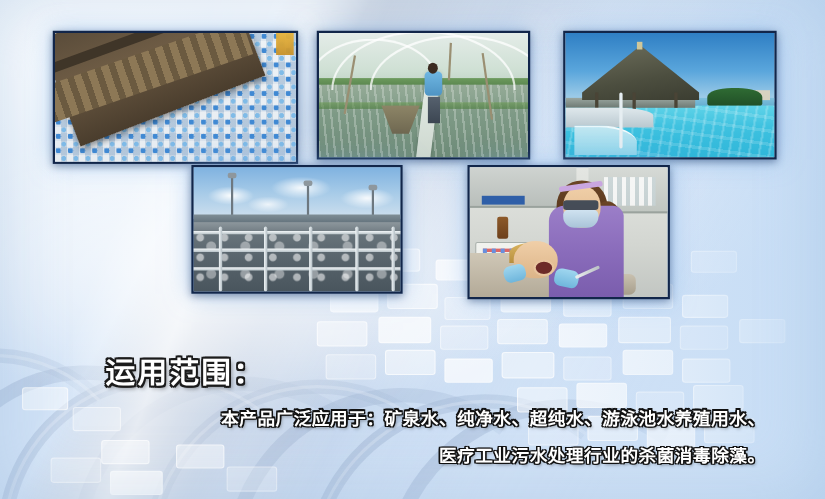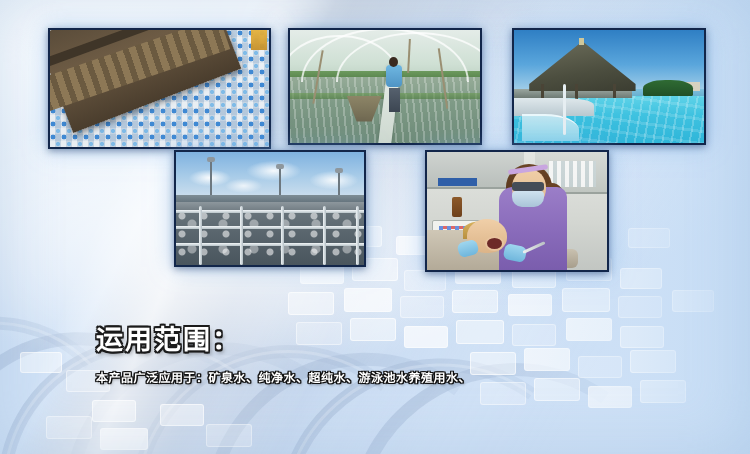--- a/index.html
+++ b/index.html
@@ -236,27 +236,28 @@
   .heading{
     font-size:27px;font-weight:bold;color:#ffffff;letter-spacing:2px;line-height:1.2;
     -webkit-text-stroke:0px;
     text-shadow:
       -1.6px -1.6px 0 #1b1b1b, 1.6px -1.6px 0 #1b1b1b,
       -1.6px  1.6px 0 #1b1b1b, 1.6px  1.6px 0 #1b1b1b,
       -1.6px 0 0 #1b1b1b, 1.6px 0 0 #1b1b1b, 0 -1.6px 0 #1b1b1b, 0 1.6px 0 #1b1b1b,
       2px 3px 4px rgba(0,0,0,.45);
   }
   .bodyline{
-    font-size:12px;font-weight:bold;color:#ffffff;letter-spacing:.5px;line-height:1.25;
+    font-size:16px;font-weight:bold;color:#ffffff;letter-spacing:.5px;line-height:1.25;
     margin-top:15px;
     text-shadow:
       -1.3px -1.3px 0 #111, 1.3px -1.3px 0 #111,
       -1.3px  1.3px 0 #111, 1.3px  1.3px 0 #111,
       -1.3px 0 0 #111, 1.3px 0 0 #111, 0 -1.3px 0 #111, 0 1.3px 0 #111,
       1.5px 2px 3px rgba(0,0,0,.4);
+    text-align: right;
   }
   .bodyline.l2{margin-top:14px;}
 </style>
 </head>
 <body>
 
 <div class="banner">
 
   <div class="bg-layer bg-industrial"></div>
 
@@ -443,15 +444,16 @@
       <div class="patient-mouth"></div>
       <div class="glove"></div>
       <div class="glove2"></div>
       <div class="tool"></div>
     </div>
   </div>
 
   <div class="textblock">
     <div class="heading">运用范围：</div>
     <div class="bodyline l1">本产品广泛应用于：矿泉水、纯净水、超纯水、游泳池水养殖用水、</div>
+    <div class="bodyline l2">医疗工业污水处理行业的杀菌消毒除藻。</div>
   </div>
 
 </div>
 
 </body></html>

